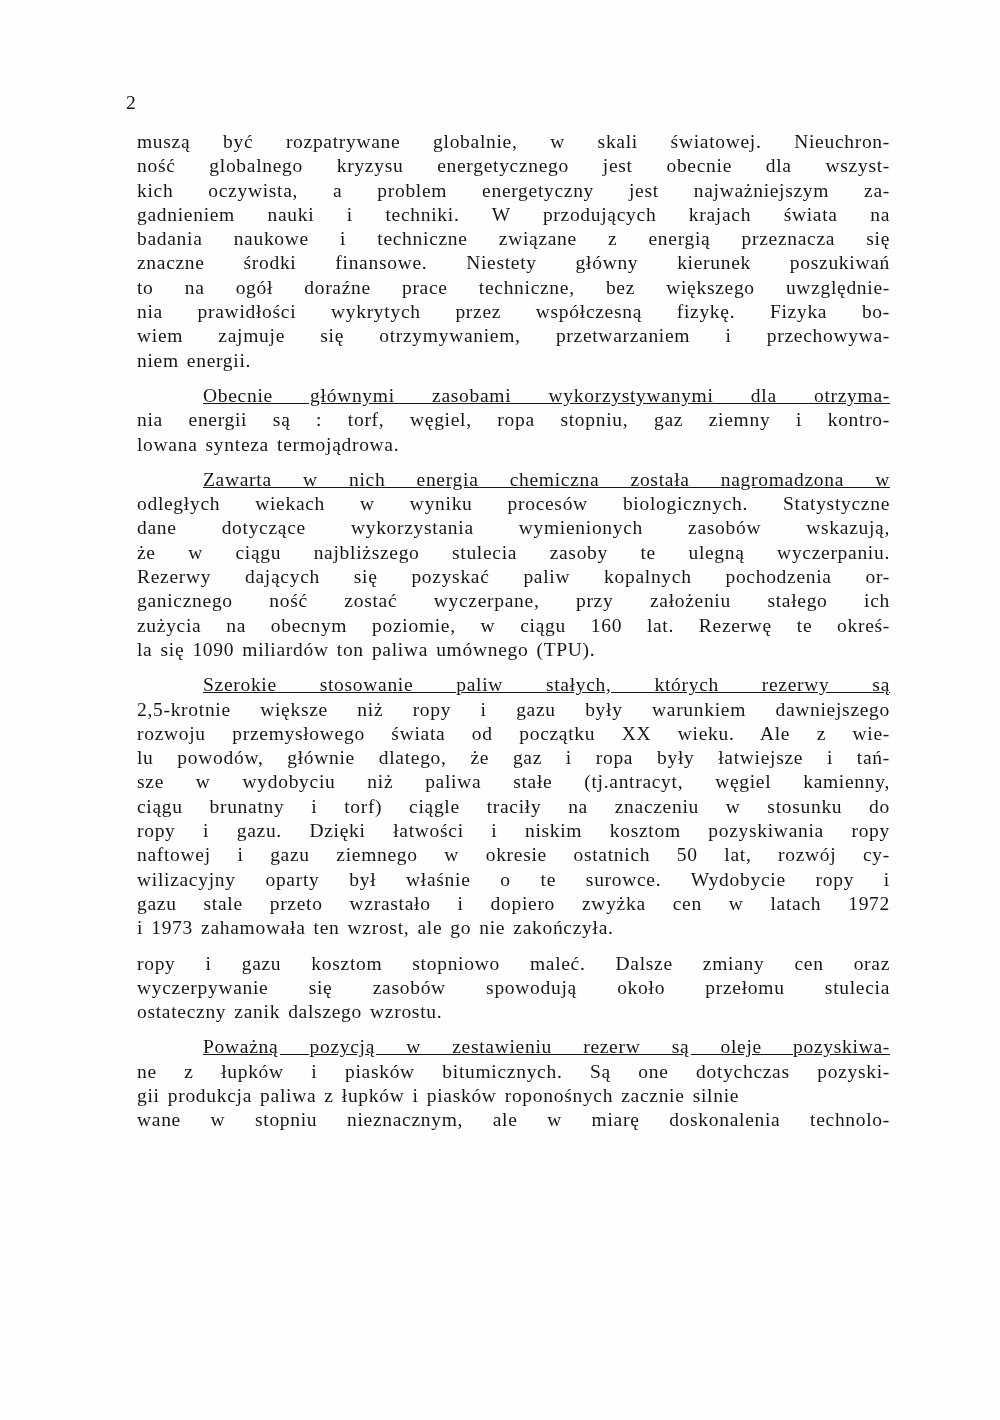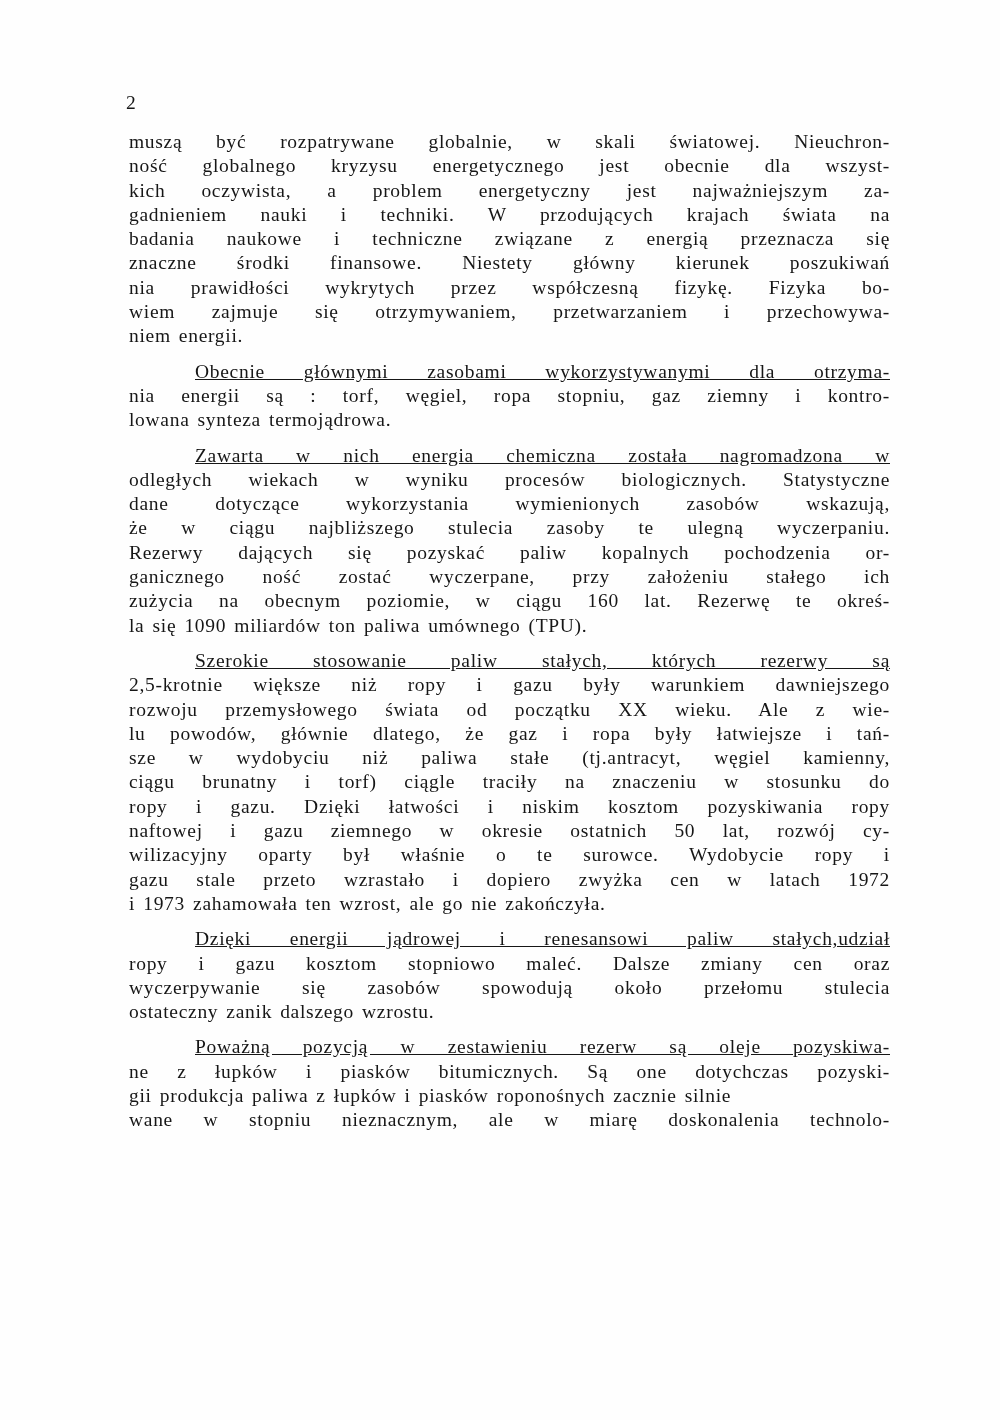--- a/index.html
+++ b/index.html
@@ -23,21 +23,21 @@
     font-size: 19.5px;
     letter-spacing: 1px;
   }
   .text-body {
     position: absolute;
     left: 125px;
     top: 130px;
     width: 765px;
   }
   .paragraph {
-    margin: 0 0 11px 4px;
+    margin: 0 0 11px 12px;
   }
   .paragraph:last-child { margin-bottom: 0; }
   .line {
     font-size: 19.5px;
     line-height: 24.3px;
     height: 24.3px;
     white-space: nowrap;
     letter-spacing: 0.7px;
     word-spacing: 2.5px;
     text-align: justify;
@@ -59,20 +59,21 @@
 <div class="page">
   <div class="page-number">2</div>
   <div class="text-body">
       <div class="paragraph">
         <div class="line">muszą być rozpatrywane globalnie, w skali światowej. Nieuchron-</div>
         <div class="line">ność globalnego kryzysu energetycznego jest obecnie dla wszyst-</div>
         <div class="line">kich oczywista, a problem energetyczny jest najważniejszym za-</div>
         <div class="line">gadnieniem nauki i techniki. W przodujących krajach świata na</div>
         <div class="line">badania naukowe i techniczne związane z energią przeznacza się</div>
         <div class="line">znaczne środki finansowe. Niestety główny kierunek poszukiwań</div>
+        <div class="line">to na ogół doraźne prace techniczne, bez większego uwzględnie-</div>
         <div class="line">nia prawidłości wykrytych przez współczesną fizykę. Fizyka bo-</div>
         <div class="line">wiem zajmuje się otrzymywaniem, przetwarzaniem i przechowywa-</div>
         <div class="line last">niem energii.</div>
       </div>
       <div class="paragraph">
         <div class="line indent">Obecnie głównymi zasobami wykorzystywanymi dla otrzyma-</div>
         <div class="line">nia energii są : torf, węgiel, ropa stopniu, gaz ziemny i kontro-</div>
         <div class="line last">lowana synteza termojądrowa.</div>
       </div>
       <div class="paragraph">
@@ -92,21 +93,20 @@
         <div class="line">lu powodów, głównie dlatego, że gaz i ropa były łatwiejsze i tań-</div>
         <div class="line">sze w wydobyciu niż paliwa stałe (tj.antracyt, węgiel kamienny,</div>
         <div class="line">ciągu brunatny i torf) ciągle traciły na znaczeniu w stosunku do</div>
         <div class="line">ropy i gazu. Dzięki łatwości i niskim kosztom pozyskiwania ropy</div>
         <div class="line">naftowej i gazu ziemnego w okresie ostatnich 50 lat, rozwój cy-</div>
         <div class="line">wilizacyjny oparty był właśnie o te surowce. Wydobycie ropy i</div>
         <div class="line">gazu stale przeto wzrastało i dopiero zwyżka cen w latach 1972</div>
         <div class="line last">i 1973 zahamowała ten wzrost, ale go nie zakończyła.</div>
       </div>
       <div class="paragraph">
-        <div class="line indent">Dzięki energii jądrowej i renesansowi paliw stałych,udział</div>
         <div class="line">ropy i gazu kosztom stopniowo maleć. Dalsze zmiany cen oraz</div>
         <div class="line">wyczerpywanie się zasobów spowodują około przełomu stulecia</div>
         <div class="line last">ostateczny zanik dalszego wzrostu.</div>
       </div>
       <div class="paragraph">
         <div class="line indent">Poważną pozycją w zestawieniu rezerw są oleje pozyskiwa-</div>
         <div class="line">ne z łupków i piasków bitumicznych. Są one dotychczas pozyski-</div>
         <div class="line last">gii produkcja paliwa z łupków i piasków roponośnych zacznie silnie</div>
         <div class="line">wane w stopniu nieznacznym, ale w miarę doskonalenia technolo-</div>
       </div>

